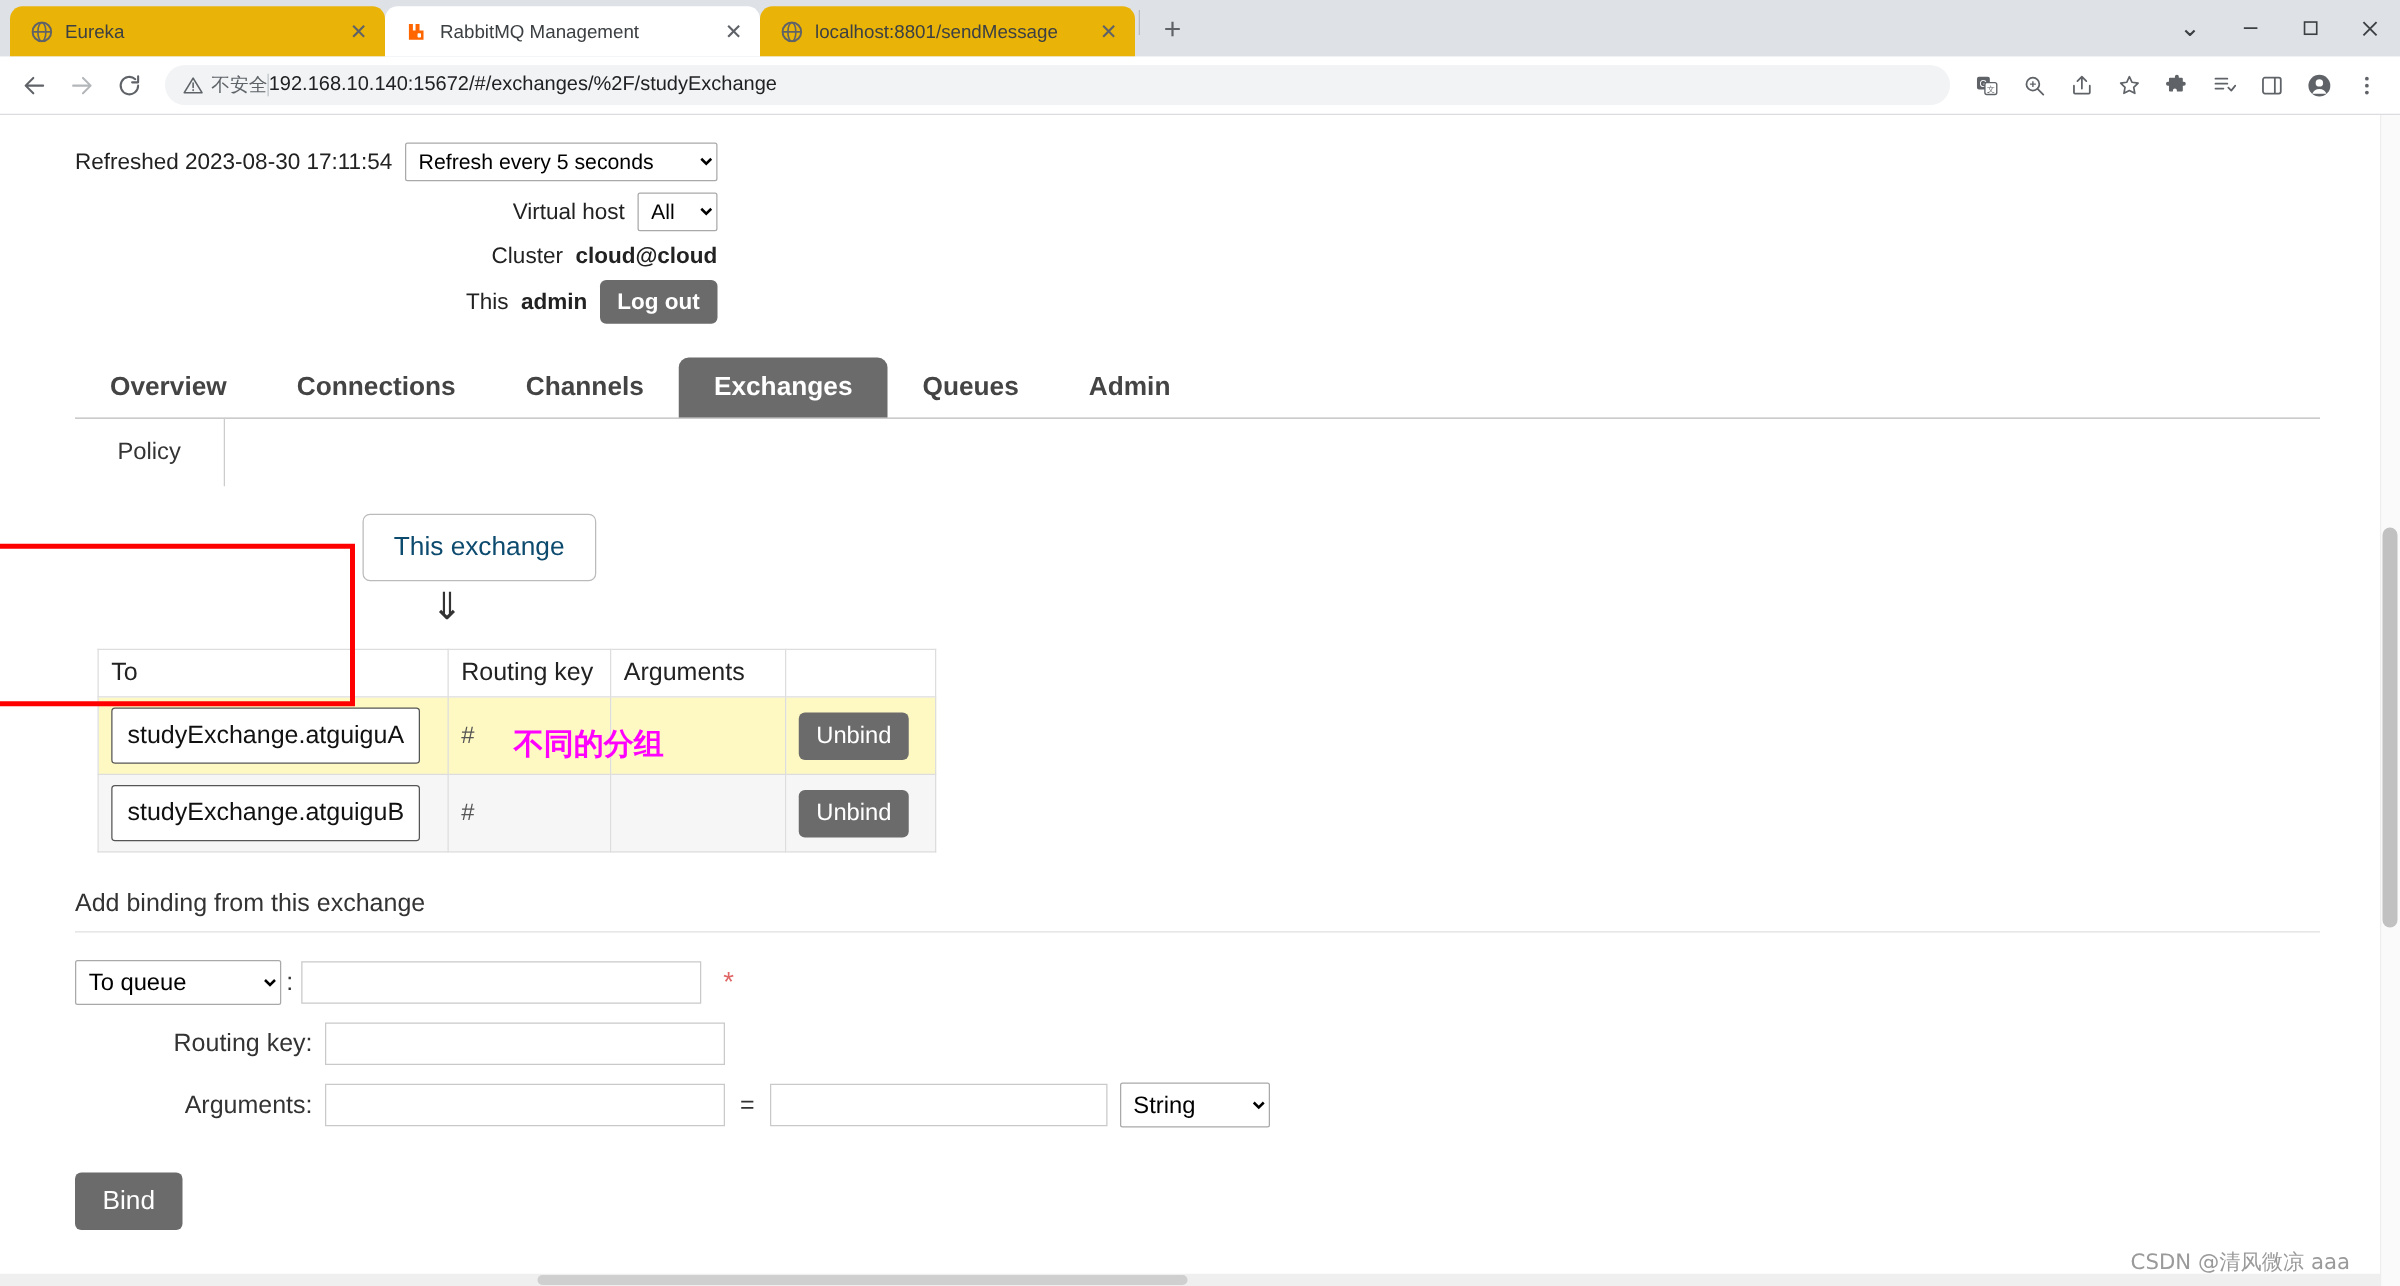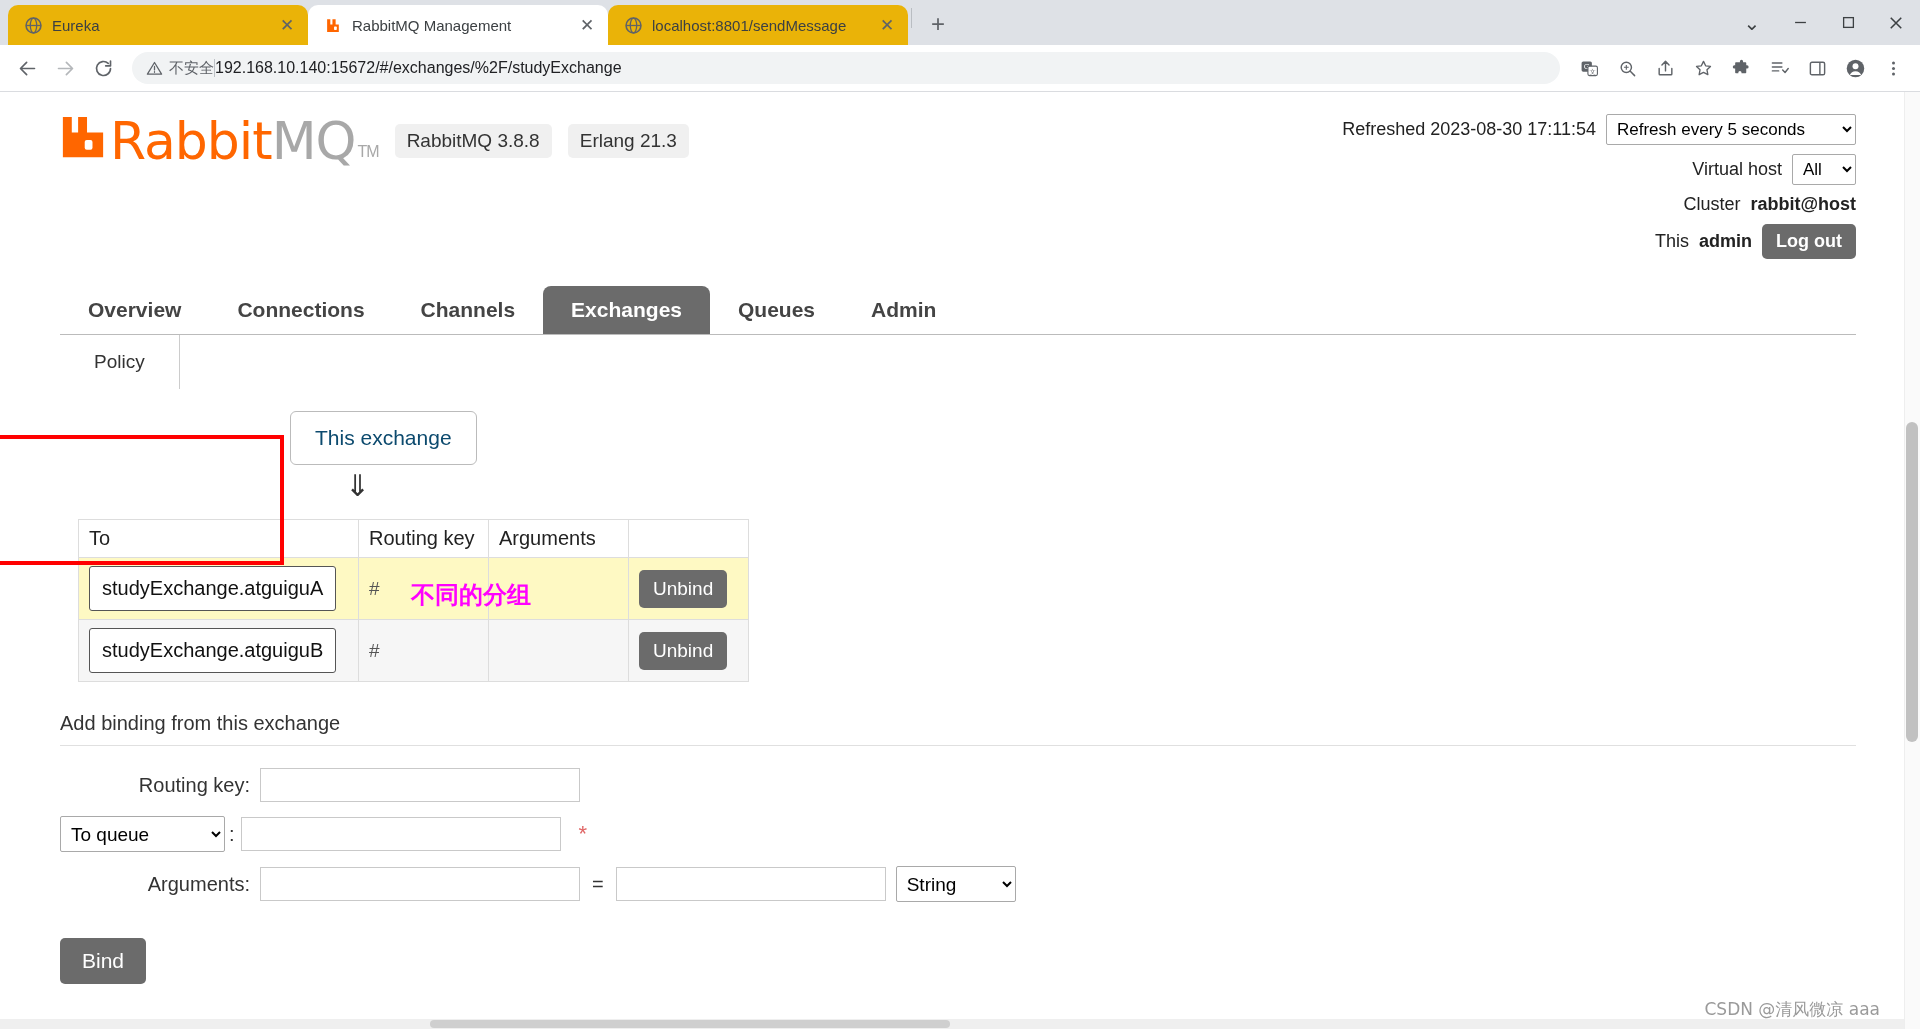--- a/index.html
+++ b/index.html
@@ -341,52 +341,37 @@
           <circle cx="12" cy="19" r="1.9" fill="#5f6368"></circle>
         </svg>
     </div>
   </div>
 
   <div class="viewport">
     <div class="page">
       <div class="rmq">
 
         <div class="rmq-header">
-          <div class="logo-row">
-            <div class="logo">
-              <span class="mark">
-                <svg width="46" height="46" viewBox="0 0 16 16">
-                    <path d="M1 1h3.1v5.4h2.2V1h3.1v5.4H15V15H1z" fill="#ff6600"></path>
-                    <rect x="8.6" y="9" width="2.7" height="3.4" rx="0.7" fill="#fff"></rect>
-                  </svg>
-              </span>
-              <span class="rabbit">Rabbit</span>
-                <span class="mq">MQ</span>
-                <span class="tm">TM</span>
-            </div>
-            <span class="pill">RabbitMQ 3.8.8</span>
-            <span class="pill">Erlang 21.3</span>
-          </div>
 
           <div class="rmq-right">
             <div class="rr-line">
               <span class="rr-label">Refreshed 2023-08-30 17:11:54</span>
               <select class="rmq-select" style="width:250px;">
                 <option>Refresh every 5 seconds</option>
               </select>
             </div>
             <div class="rr-line">
               <span class="rr-label">Virtual host</span>
               <select class="rmq-select" style="width:64px;">
                 <option>All</option>
               </select>
             </div>
             <div class="rr-line">
               <span class="rr-label">Cluster</span>
-              <span class="bold">rabbit@host</span>
+              <span class="bold">cloud@cloud</span>
             </div>
             <div class="rr-line">
               <span class="rr-label">This</span>
               <span class="bold">admin</span>
               <button class="logout-btn">Log out</button>
             </div>
           </div>
         </div>
 
         <div class="nav">
@@ -443,32 +428,32 @@
           </tbody>
         </table>
 
         <div class="redbox" style="left:-39px; top:343px; width:323px; height:130px;"></div>
         <div class="anno-cn" style="left:411px; top:487px;">不同的分组</div>
 
         <div class="addbind-label">Add binding from this exchange</div>
 
         <div class="form">
           <div class="form-row">
-            <div class="form-lbl">Routing key:</div>
-            <input class="ipt" type="text" value="" style="">
-          </div>
-
-          <div class="form-row">
             <div class="form-lbl" style="width:0; padding:0;"></div>
             <select class="typesel" style="width:165px;">
               <option>To queue</option>
             </select>
             <span class="eq" style="margin:0 6px 0 4px;">:</span>
             <input class="ipt" type="text" value="" style="">
             <span class="star">*</span>
+          </div>
+
+          <div class="form-row">
+            <div class="form-lbl">Routing key:</div>
+            <input class="ipt" type="text" value="" style="">
           </div>
 
           <div class="form-row">
             <div class="form-lbl">Arguments:</div>
             <input class="ipt" type="text" value="" style="">
             <span class="eq">=</span>
             <input class="ipt2" type="text" value="" style="">
             <select class="typesel" style="margin-left:10px;">
               <option>String</option>
             </select>

